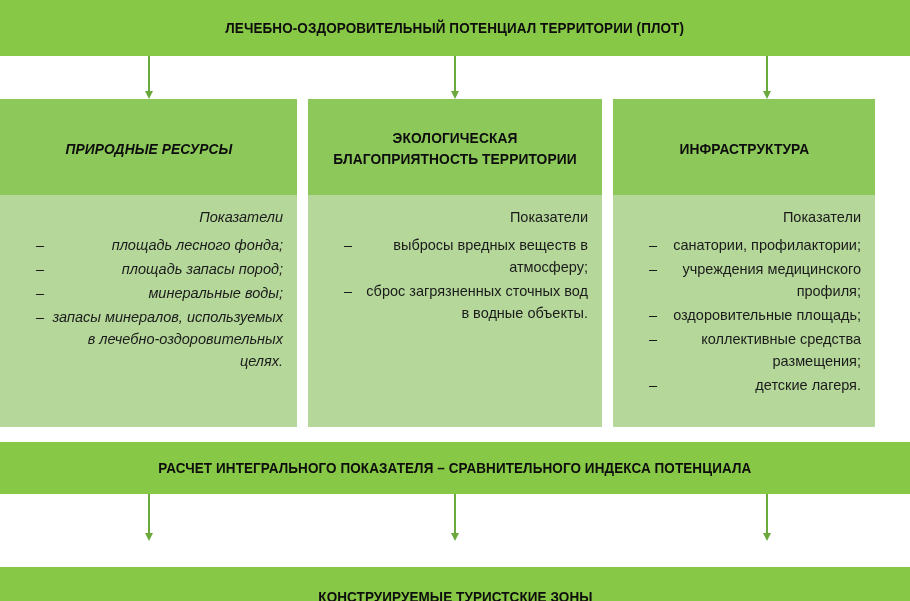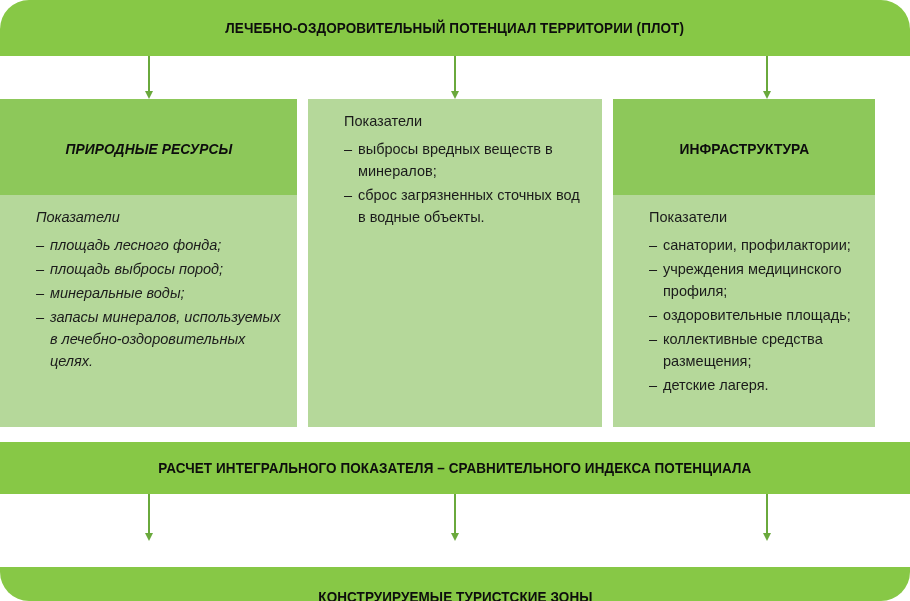--- a/index.html
+++ b/index.html
@@ -11,21 +11,20 @@
   body {
     font-family: "Liberation Sans", sans-serif;
     -webkit-font-smoothing: antialiased;
   }
   #diagram {
     position: relative;
     width: 910px;
     height: 601px;
     background: #ffffff;
     overflow: hidden;
-    border-radius: 29px;
   }
 
   
   .banner {
     position: absolute;
     left: 0;
     width: 910px;
     background: #87c846;
     display: flex;
     align-items: center;
@@ -79,20 +78,21 @@
     text-align: center;
     line-height: 1.42;
     transform: scaleX(0.95);
     letter-spacing: 0.1px;
   }
 
   .column-body {
     flex: 1 1 auto;
     padding: 15px 14px 10px 14px;
     box-sizing: border-box;
+    text-align: right;
   }
   #column-1 .column-body { padding-left: 36px; }
   #column-2 .column-body { padding-left: 36px; }
   #column-3 .column-body { padding-left: 36px; }
 
   .indicators-label {
     color: #1b1b1b;
     font-size: 14.5px;
     line-height: 1.0;
     margin: 0 0 9px 0;
@@ -159,32 +159,35 @@
     </div>
 
   <div class="column" id="column-1">
     <div class="column-head">
       <div class="column-head-text">ПРИРОДНЫЕ РЕСУРСЫ</div>
     </div>
     <div class="column-body">
       <p class="indicators-label">Показатели</p>
       <ul class="indicator-list">
         <li class="indicator-item"><span class="dash">–</span><span>площадь лесного фонда;</span></li>
-        <li class="indicator-item"><span class="dash">–</span><span>площадь выбросы пород;</span></li>
+        <li class="indicator-item"><span class="dash">–</span><span>площадь запасы пород;</span></li>
         <li class="indicator-item"><span class="dash">–</span><span>минеральные воды;</span></li>
         <li class="indicator-item"><span class="dash">–</span><span>запасы минералов, используемых в лечебно-оздоровительных целях.</span></li>
       </ul>
     </div>
   </div>
 
   <div class="column" id="column-2">
+    <div class="column-head">
+      <div class="column-head-text">ЭКОЛОГИЧЕСКАЯ БЛАГОПРИЯТНОСТЬ ТЕРРИТОРИИ</div>
+    </div>
     <div class="column-body">
       <p class="indicators-label">Показатели</p>
       <ul class="indicator-list">
-        <li class="indicator-item"><span class="dash">–</span><span>выбросы вредных веществ в минералов;</span></li>
+        <li class="indicator-item"><span class="dash">–</span><span>выбросы вредных веществ в атмосферу;</span></li>
         <li class="indicator-item"><span class="dash">–</span><span>сброс загрязненных сточных вод в водные объекты.</span></li>
       </ul>
     </div>
   </div>
 
   <div class="column" id="column-3">
     <div class="column-head">
       <div class="column-head-text">ИНФРАСТРУКТУРА</div>
     </div>
     <div class="column-body">

